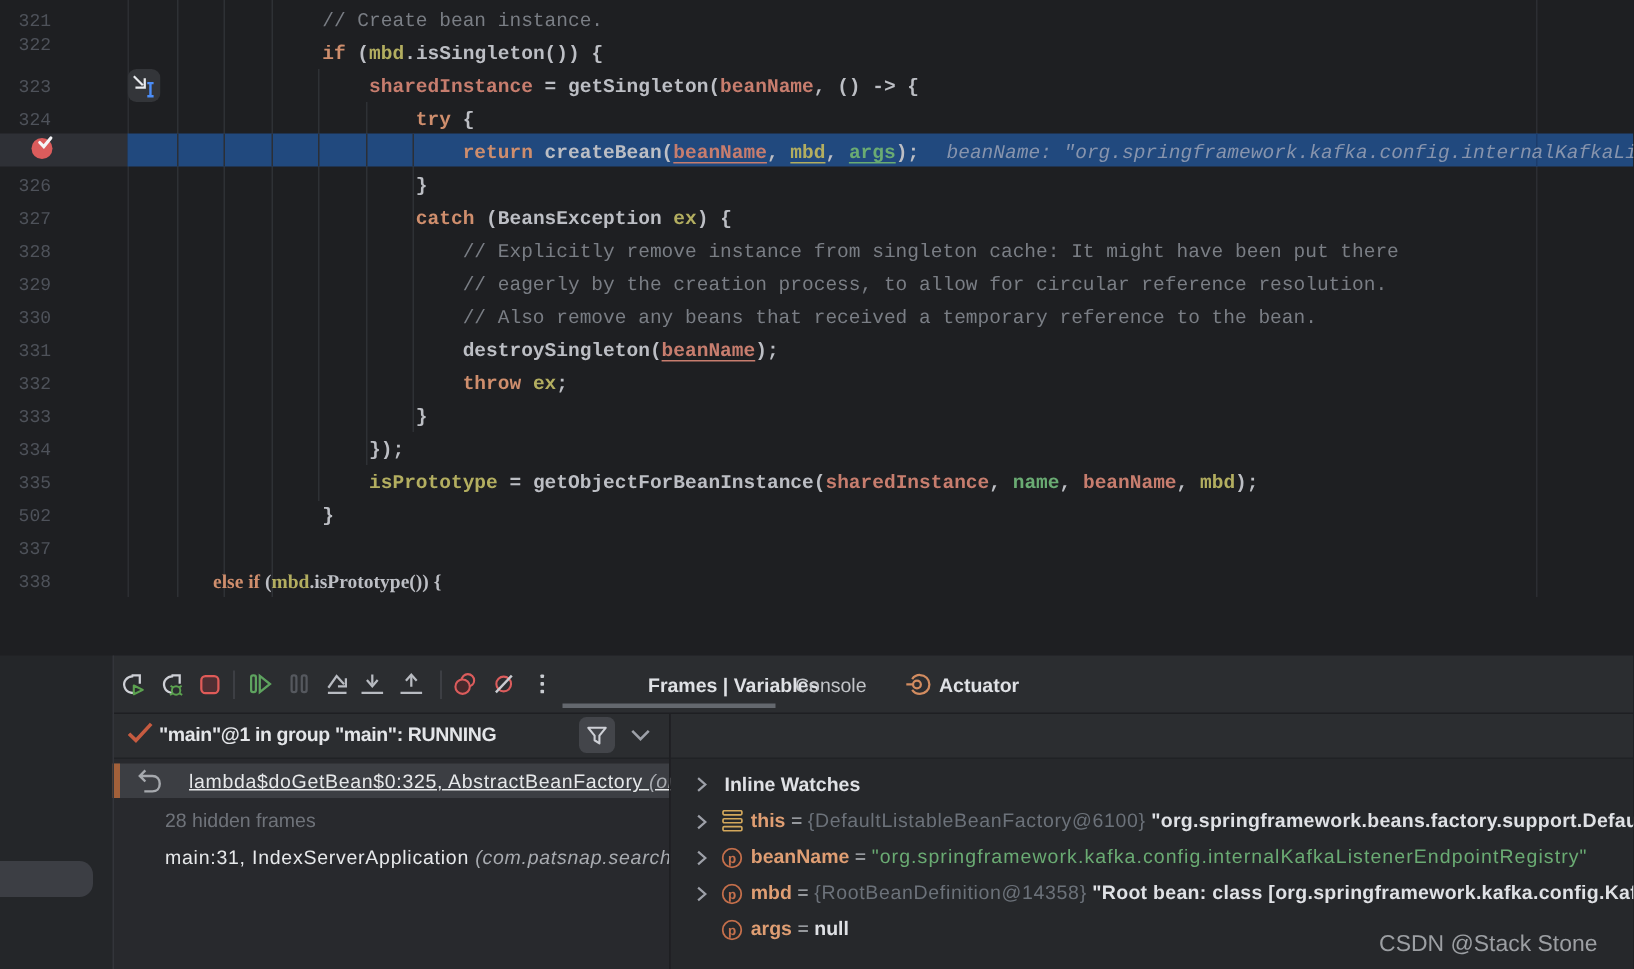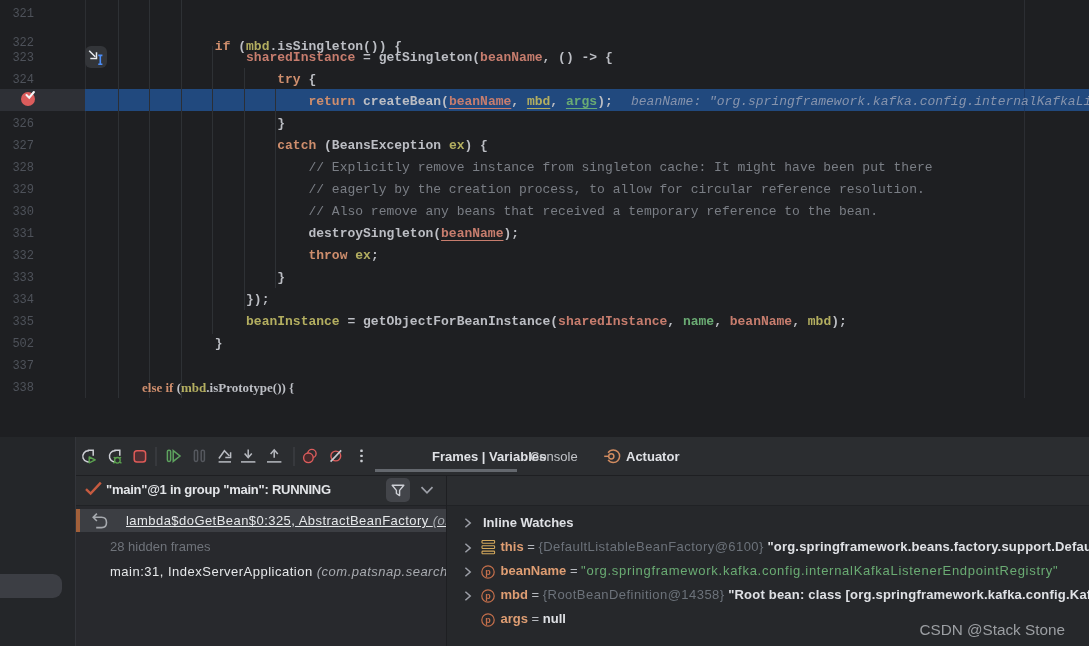--- a/index.html
+++ b/index.html
@@ -45,21 +45,21 @@
     <div class="abs" style="left:85px; top:89px; width:1004px; height:22px; background:#21497E;"></div>
     <div class="abs" style="left:118px; top:89px; width:1px; height:22px; background:#2B2F36;"></div>
     <div class="abs" style="left:149px; top:89px; width:1px; height:22px; background:#2B2F36;"></div>
     <div class="abs" style="left:181px; top:89px; width:1px; height:22px; background:#2B2F36;"></div>
     <div class="abs" style="left:212px; top:89px; width:1px; height:22px; background:#2B2F36;"></div>
     <div class="abs" style="left:244px; top:89px; width:1px; height:22px; background:#2B2F36;"></div>
     <div class="abs" style="left:275px; top:89px; width:1px; height:22px; background:#2B2F36;"></div>
     <div class="abs" style="left:1024px; top:89px; width:1px; height:22px; background:#1C3C6B;"></div>
 
     <div class="ln" style="top:3px;">321</div>
-    <div class="ln" style="top:32px;">322</div>
+    <div class="ln" style="top:19px;">322</div>
     <div class="ln" style="top:47px;">323</div>
     <div class="ln" style="top:69px;">324</div>
     <div class="ln" style="top:113px;">326</div>
     <div class="ln" style="top:135px;">327</div>
     <div class="ln" style="top:157px;">328</div>
     <div class="ln" style="top:179px;">329</div>
     <div class="ln" style="top:201px;">330</div>
     <div class="ln" style="top:223px;">331</div>
     <div class="ln" style="top:245px;">332</div>
     <div class="ln" style="top:267px;">333</div>
@@ -73,35 +73,36 @@
       <circle cx="10" cy="10" r="7" fill="#DB5C5C"></circle>
       <path d="M 8.5 6 L 11.2 8.7 L 15.9 3" stroke="#F4F5F7" stroke-width="2.1" fill="none" stroke-linecap="round"></path>
     </svg>
 
     <svg class="abs" style="left:85px; top:46px;" width="22" height="22" viewBox="0 0 22 22">
       <rect x="0" y="0" width="22" height="22" rx="6" fill="#333539"></rect>
       <path d="M 4.2 4.8 L 10.2 10.8 M 5.3 12.4 L 11.5 12.4 L 11.5 6.2" stroke="#E8EAED" stroke-width="1.5" fill="none"></path>
       <path d="M 13.2 9.4 L 17.4 9.4 M 15.3 9.4 L 15.3 18.2 M 13.2 18.2 L 17.4 18.2" stroke="#4B8DF8" stroke-width="1.6" fill="none"></path>
     </svg>
 
-    <div class="cl" style="top:36px;text-align:right;">                <span class="k">if</span> (<span class="o">mbd</span>.isSingleton()) {</div>
+    <div class="cl" style="top:3px;"><span class="c">                // Create bean instance.</span></div>
+    <div class="cl" style="top:25px;text-align:right;">                <span class="k">if</span> (<span class="o">mbd</span>.isSingleton()) {</div>
     <div class="cl" style="top:47px;">                    <span class="v">sharedInstance</span> = getSingleton(<span class="v">beanName</span>, () -&gt; {</div>
     <div class="cl" style="top:69px;">                        <span class="k">try</span> {</div>
     <div class="cl" style="top:91px;">                            <span class="k">return</span> createBean(<span class="v ul">beanName</span>, <span class="o ul">mbd</span>, <span class="g ul">args</span>);</div>
     <div class="cl" style="top:91px; left:631px; font-weight:400; font-style:italic; color:#8794AD;">beanName: "org.springframework.kafka.config.internalKafkaListe</div>
     <div class="cl" style="top:113px;">                        }</div>
     <div class="cl" style="top:135px;">                        <span class="k">catch</span> (BeansException <span class="o">ex</span>) {</div>
     <div class="cl" style="top:157px;"><span class="c">                            // Explicitly remove instance from singleton cache: It might have been put there</span></div>
     <div class="cl" style="top:179px;"><span class="c">                            // eagerly by the creation process, to allow for circular reference resolution.</span></div>
     <div class="cl" style="top:201px;"><span class="c">                            // Also remove any beans that received a temporary reference to the bean.</span></div>
     <div class="cl" style="top:223px;">                            destroySingleton(<span class="v ul">beanName</span>);</div>
     <div class="cl" style="top:245px;">                            <span class="k">throw</span> <span class="o">ex</span>;</div>
     <div class="cl" style="top:267px;">                        }</div>
     <div class="cl" style="top:289px;">                    });</div>
-    <div class="cl" style="top:311px;">                    <span class="o">beanInstance</span> = getObjectForBeanInstance(<span class="v">sharedInstance</span>, <span class="g">name</span>, <span class="v">beanName</span>, <span class="o">mbd</span>);</div>
+    <div class="cl" style="top:311px;">                    <span class="o">isPrototype</span> = getObjectForBeanInstance(<span class="v">sharedInstance</span>, <span class="g">name</span>, <span class="v">beanName</span>, <span class="o">mbd</span>);</div>
     <div class="cl" style="top:333px;">                }</div>
     <div class="cl" style="top:377px;font-family:Liberation Serif, serif;">                <span class="k">else</span> <span class="k">if</span> (<span class="o">mbd</span>.isPrototype()) {</div>
   </div>
 
   <div class="abs" style="left:75px; top:437px; width:1014px; height:39px; background:#2B2D30;"></div>
 
   <div class="abs" style="left:0; top:437px; width:75px; height:209px; background:#242629;"></div>
   <div class="abs" style="left:0; top:573.5px; width:62px; height:24px; background:#3C3E44; border-radius:0 9px 9px 0;"></div>
 
   <svg class="abs" style="left:75px; top:437px;" width="320" height="39" viewBox="75 437 320 39">

